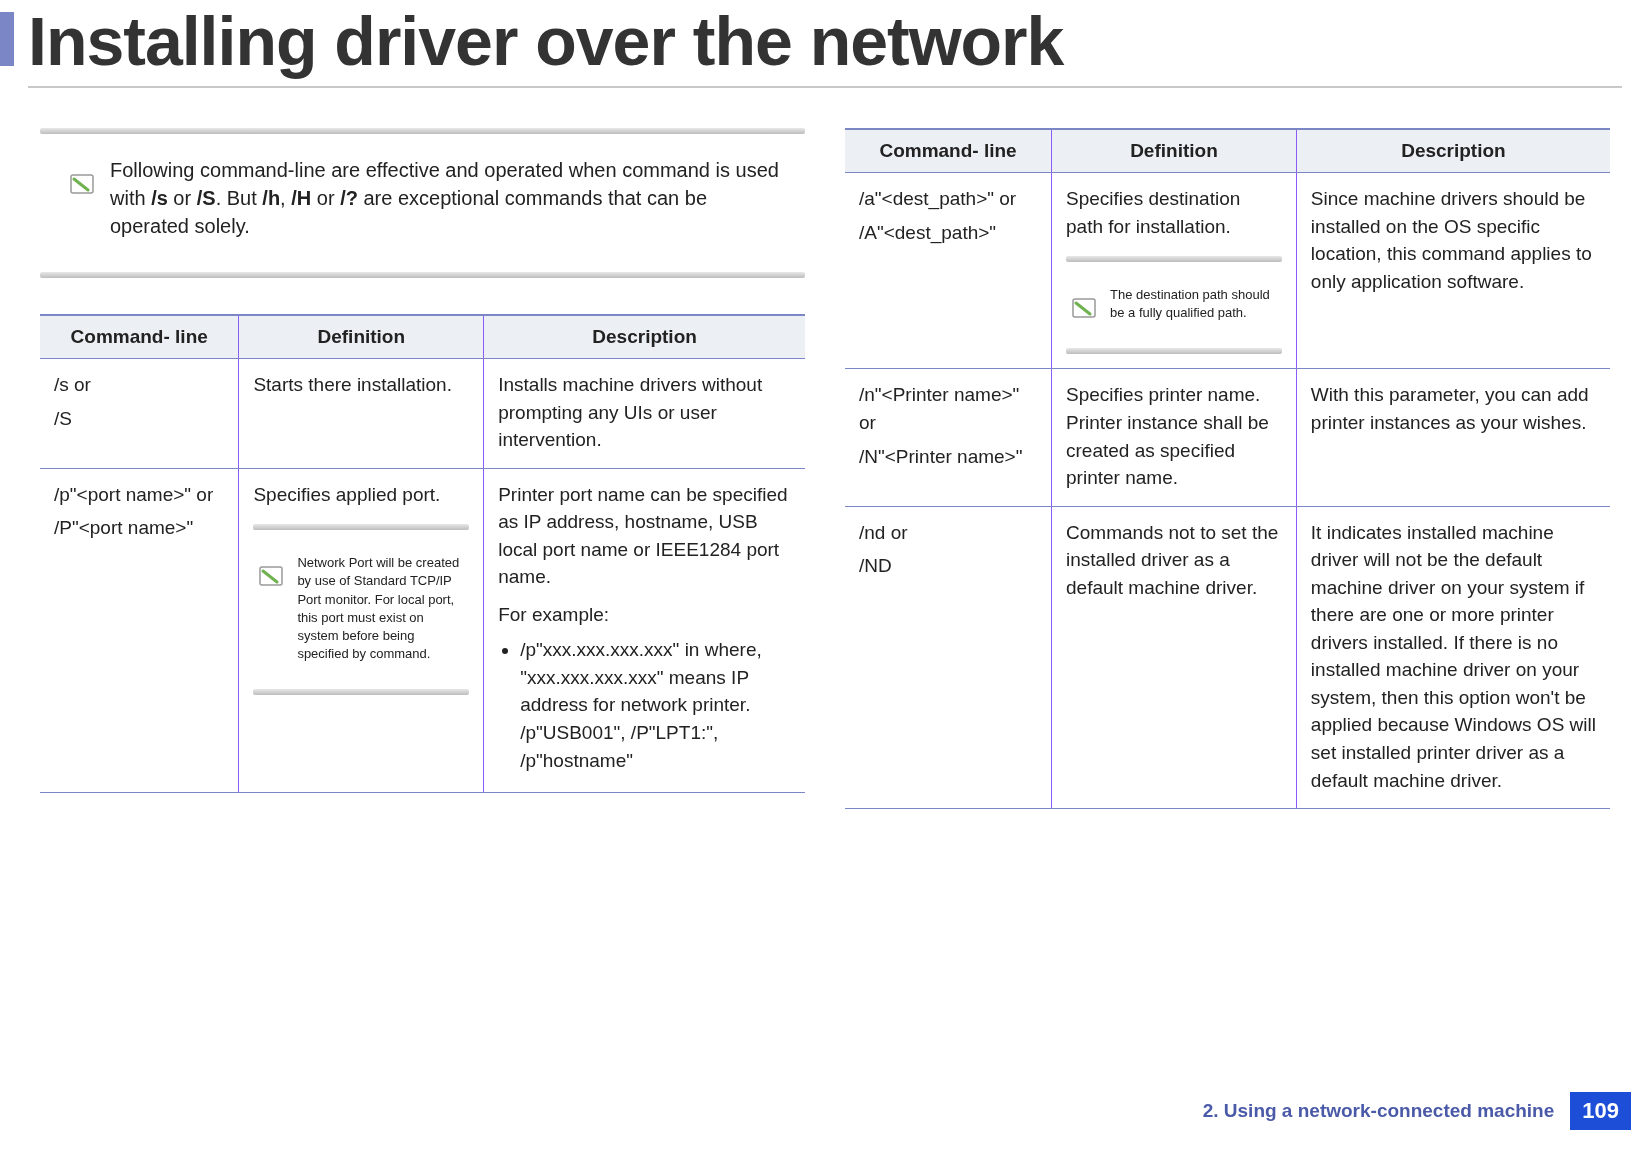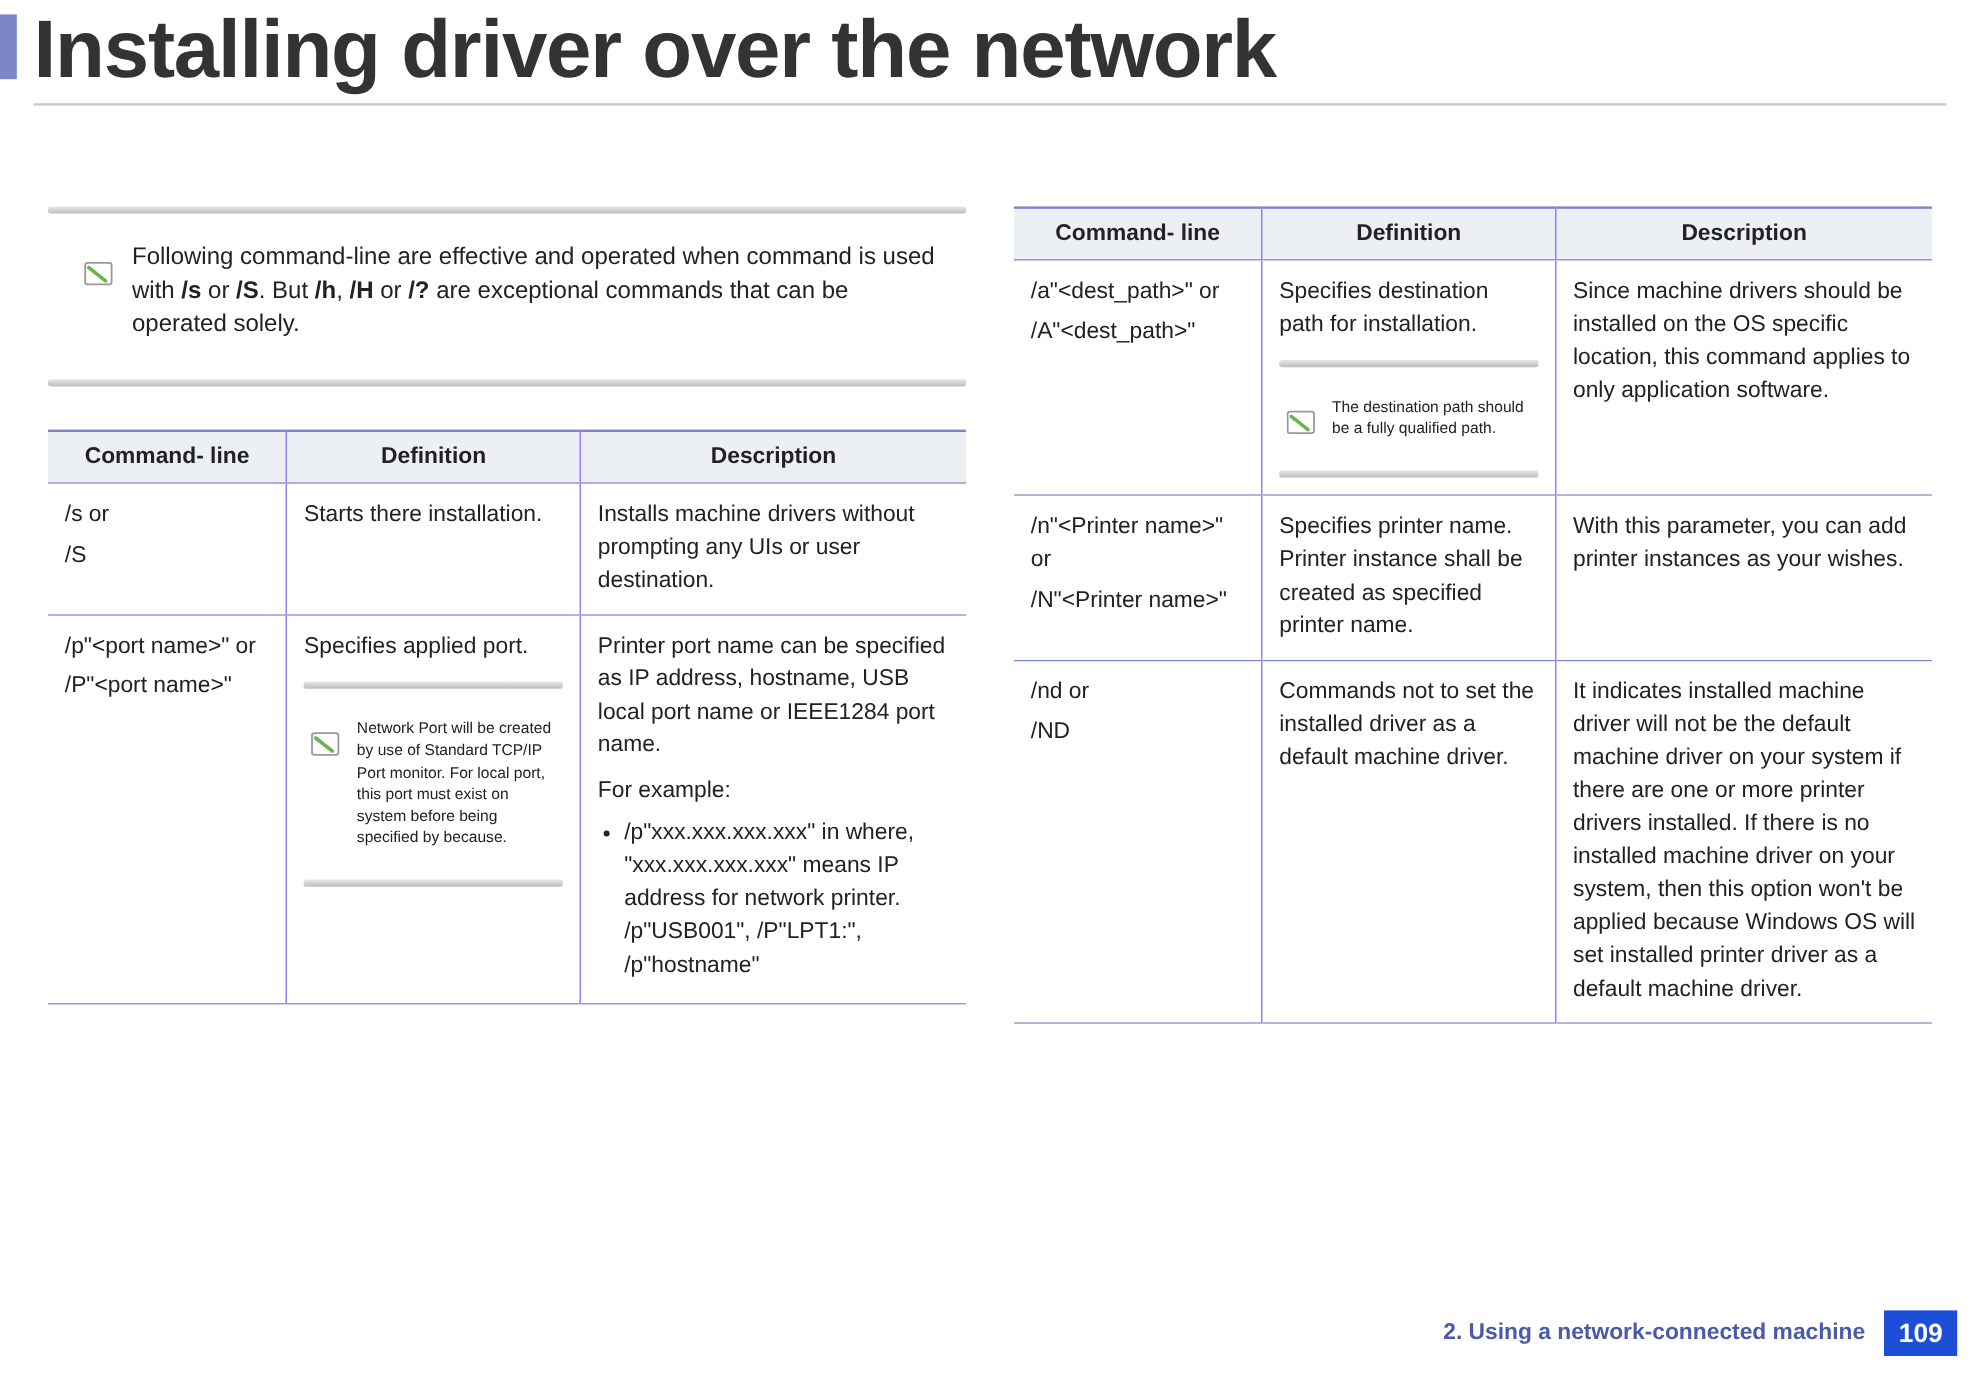--- a/index.html
+++ b/index.html
@@ -33,21 +33,21 @@
     border: none;
     border-top: 2px solid #c9c9c9;
     margin: 6px 0 0 28px;
     width: calc(100% - 56px);
   }
   .columns {
     display: flex;
     gap: 40px;
     padding: 40px 40px 0 40px;
   }
-  .col { width: 770px; margin-top: 44px; }
+  .col { width: 770px; }
   .note-box {
     position: relative;
     padding: 10px 24px 18px 70px;
     font-size: 20px;
     line-height: 1.4;
     color: #222;
   }
   .note-box.small { font-size: 13px; padding: 12px 4px 12px 44px; margin: 12px 0 4px 0; }
   .note-rule-top, .note-rule-bot {
     background: linear-gradient(to bottom, #e8e8e8, #bdbdbd);
@@ -159,35 +159,35 @@
       <tbody id="left-body">
           <tr>
             <td>
               <div>/s or</div>
               <div class="line2">/S</div>
             </td>
             <td>
               <div>Starts there installation.</div>
             </td>
             <td>
-              <div>Installs machine drivers without prompting any UIs or user destination.</div>
+              <div>Installs machine drivers without prompting any UIs or user intervention.</div>
             </td>
           </tr>
           <tr>
             <td>
               <div>/p"&lt;port name&gt;" or</div>
               <div class="line2">/P"&lt;port name&gt;"</div>
             </td>
             <td>
               <div>Specifies applied port.</div>
               <div class="note-rule-top" style="margin-top: 16px;"></div>
               <div class="note-box small"><span class="note-icon"><svg viewBox="0 0 26 24">
                     <rect x="1" y="3" width="22" height="18" rx="2" fill="#fff" stroke="#999" stroke-width="1.5"></rect>
                     <path d="M4 7 L18 18" stroke="#6fb24f" stroke-width="3" stroke-linecap="round"></path>
-                  </svg></span><span>Network Port will be created by use of Standard TCP/IP Port monitor. For local port, this port must exist on system before being specified by because.</span></div>
+                  </svg></span><span>Network Port will be created by use of Standard TCP/IP Port monitor. For local port, this port must exist on system before being specified by command.</span></div>
               <div class="note-rule-bot"></div>
             </td>
             <td>
               <div>Printer port name can be specified as IP address, hostname, USB local port name or IEEE1284 port name.</div>
               <div class="para">For example:</div>
               <ul>
                 <li>/p"xxx.xxx.xxx.xxx" in where, "xxx.xxx.xxx.xxx" means IP address for network printer. /p"USB001", /P"LPT1:", /p"hostname"</li>
               </ul>
             </td>
           </tr>

